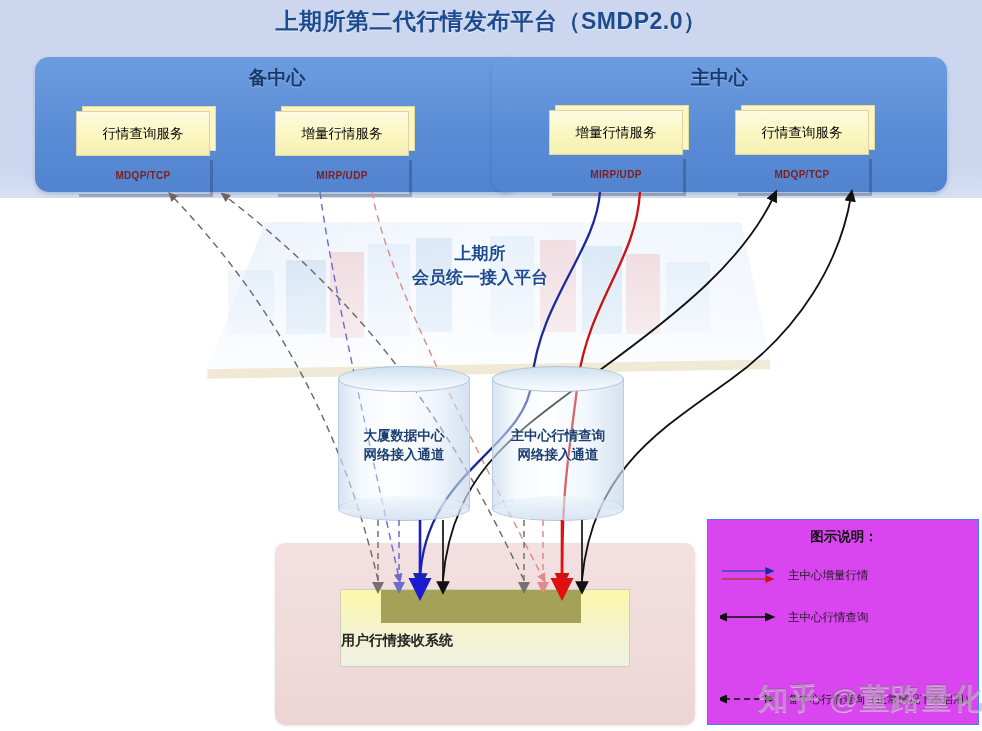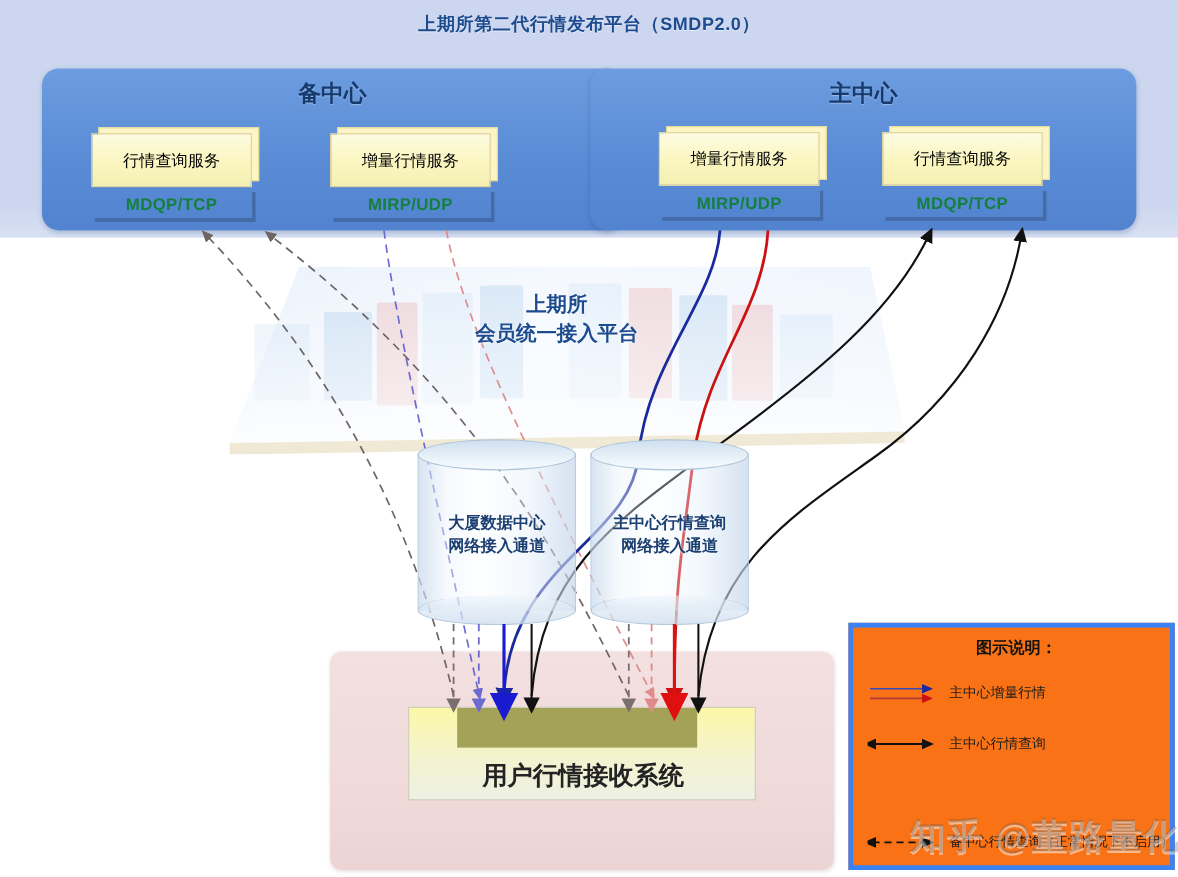--- a/index.html
+++ b/index.html
@@ -10,21 +10,21 @@
   }
 
   
   #top-band{
     position:absolute; left:0; top:0; width:982px; height:198px;
     background:linear-gradient(180deg,#ccd7ef 0%,#ccd7ef 86%,#d7e0f3 100%);
   }
   #page-title{
     position:absolute; left:0; top:4px; width:982px; height:34px;
     text-align:center; line-height:34px;
-    font-size:15px; font-weight:bold; color:#1d4b8f;
+    font-size:23px; font-weight:bold; color:#1d4b8f;
     letter-spacing:.5px;
     text-shadow:0 1px 0 rgba(255,255,255,.5);
   }
 
   
   .center-box{
     position:absolute; top:57px; height:135px; border-radius:14px;
     background:linear-gradient(180deg,#6d9de0 0%,#5a8cd6 55%,#5183cf 100%);
     box-shadow:0 2px 4px rgba(40,70,120,.25);
   }
@@ -43,34 +43,34 @@
     background:#fdf6c4; border:1px solid #e6dc9a;
   }
   .svc .note{
     position:absolute; left:0; top:0; width:134px; height:45px;
     background:linear-gradient(180deg,#fdfbe2 0%,#fbf6bf 55%,#f4efb2 100%);
     border:1px solid #ded3a2;
     display:flex; align-items:center; justify-content:center;
     font-size:13.5px; white-space:nowrap;
   }
   .svc .bar{
-    position:absolute; left:0; top:46px; width:134px; height:25px;
+    position:absolute; left:0; top:46px; width:134px; height:37px;
     display:flex; align-items:center; justify-content:center;
-    font-size:14px; font-weight:bold; color:#15803d; letter-spacing:.3px;
+    font-size:10px; font-weight:bold; color:#7f1d1d; letter-spacing:.3px;
     box-shadow:3px 3px 0 rgba(30,40,60,.28);
   }
 
   #svc-bk-query { left:76px;  top:111px; }
   #svc-bk-incr  { left:275px; top:111px; }
   #svc-mc-incr  { left:549px; top:110px; }
   #svc-mc-query { left:735px; top:110px; }
 
   
   #platform-wrap{
-    position:absolute; left:174px; top:222px; width:580px; height:160px;text-decoration:underline;
+    position:absolute; left:190px; top:222px; width:580px; height:160px;text-decoration:underline;
   }
   #platform-slab{
     position:absolute; left:0; top:0; width:580px; height:160px;
     background:
       linear-gradient(180deg,rgba(255,255,255,.0) 0%,rgba(255,255,255,.55) 70%,rgba(255,255,255,.9) 100%),
       linear-gradient(120deg,#eaf1fb 0%,#f5f9ff 45%,#eef4fd 100%);
     clip-path:polygon(13% 0%, 95% 0%, 100% 86%, 3% 92%);
     box-shadow:0 3px 6px rgba(120,140,180,.18);
   }
   #platform-edge{
@@ -112,52 +112,52 @@
     position:absolute; left:0; top:130px; width:132px; height:25px;
     border-radius:50%/50%;
     background:linear-gradient(180deg,rgba(236,244,251,.55) 0%,rgba(206,222,238,.8) 100%);
     border:1px solid #b2c7da; border-top:none;
   }
   .cyl .label{
     position:absolute; left:0; top:60px; width:132px; text-align:center;
     font-size:13.5px; font-weight:bold; color:#1b3f72; line-height:19px;
     text-shadow:0 1px 2px rgba(255,255,255,.9); z-index:3;
   }
-  #cyl-left  { left:348px; top:366px;padding-left:16px; }
+  #cyl-left  { left:338px; top:366px;padding-left:16px; }
   #cyl-right { left:492px; top:366px; }
 
   
   #member-box{
     position:absolute; left:275px; top:543px; width:420px; height:182px;
     background:linear-gradient(180deg,#f3e0e0 0%,#f0dada 60%,#ecd4d4 100%);
     border-radius:10px;
     box-shadow:0 1px 3px rgba(150,110,110,.2);
   }
   #receiver-box{
     position:absolute; left:65px; top:46px; width:290px; height:78px;
     background:linear-gradient(180deg,#fbf8a8 0%,#f4f3cf 55%,#eef1e4 100%);
     border:1px solid #cfcfbe;
   }
   #receiver-overlay{
     position:absolute; left:40px; top:0px; width:200px; height:33px;
     background:#9b9a4f; opacity:.92;
   }
   #receiver-label{
-    position:absolute; left:0; top:42px; width:290px; text-align:center;
-    font-size:21px; font-weight:bold; color:#232323;
+    position:absolute; left:0; top:42px; width:290px; text-align:left;
+    font-size:14px; font-weight:bold; color:#232323;
   }
   #member-label{
     position:absolute; left:0; top:136px; width:420px; text-align:center;
     font-size:19px; font-weight:bold; color:#8a1f1f;
   }
 
   
   #legend{
     position:absolute; left:707px; top:519px; width:272px; height:206px;
-    background:#f97316; border:4px solid #3b82f6;
+    background:#d946ef; border:1px solid #3b82f6;
   }
   #legend-title{
     position:absolute; left:0; top:8px; width:272px; text-align:center;
     font-size:13.5px; font-weight:bold; color:#111;
   }
   .lg-row{ position:absolute; left:12px; width:252px; height:26px; }
   .lg-row .txt{
     position:absolute; left:68px; top:0; height:26px; line-height:26px;
     font-size:11.5px; color:#1b1b1b; white-space:nowrap;
   }

